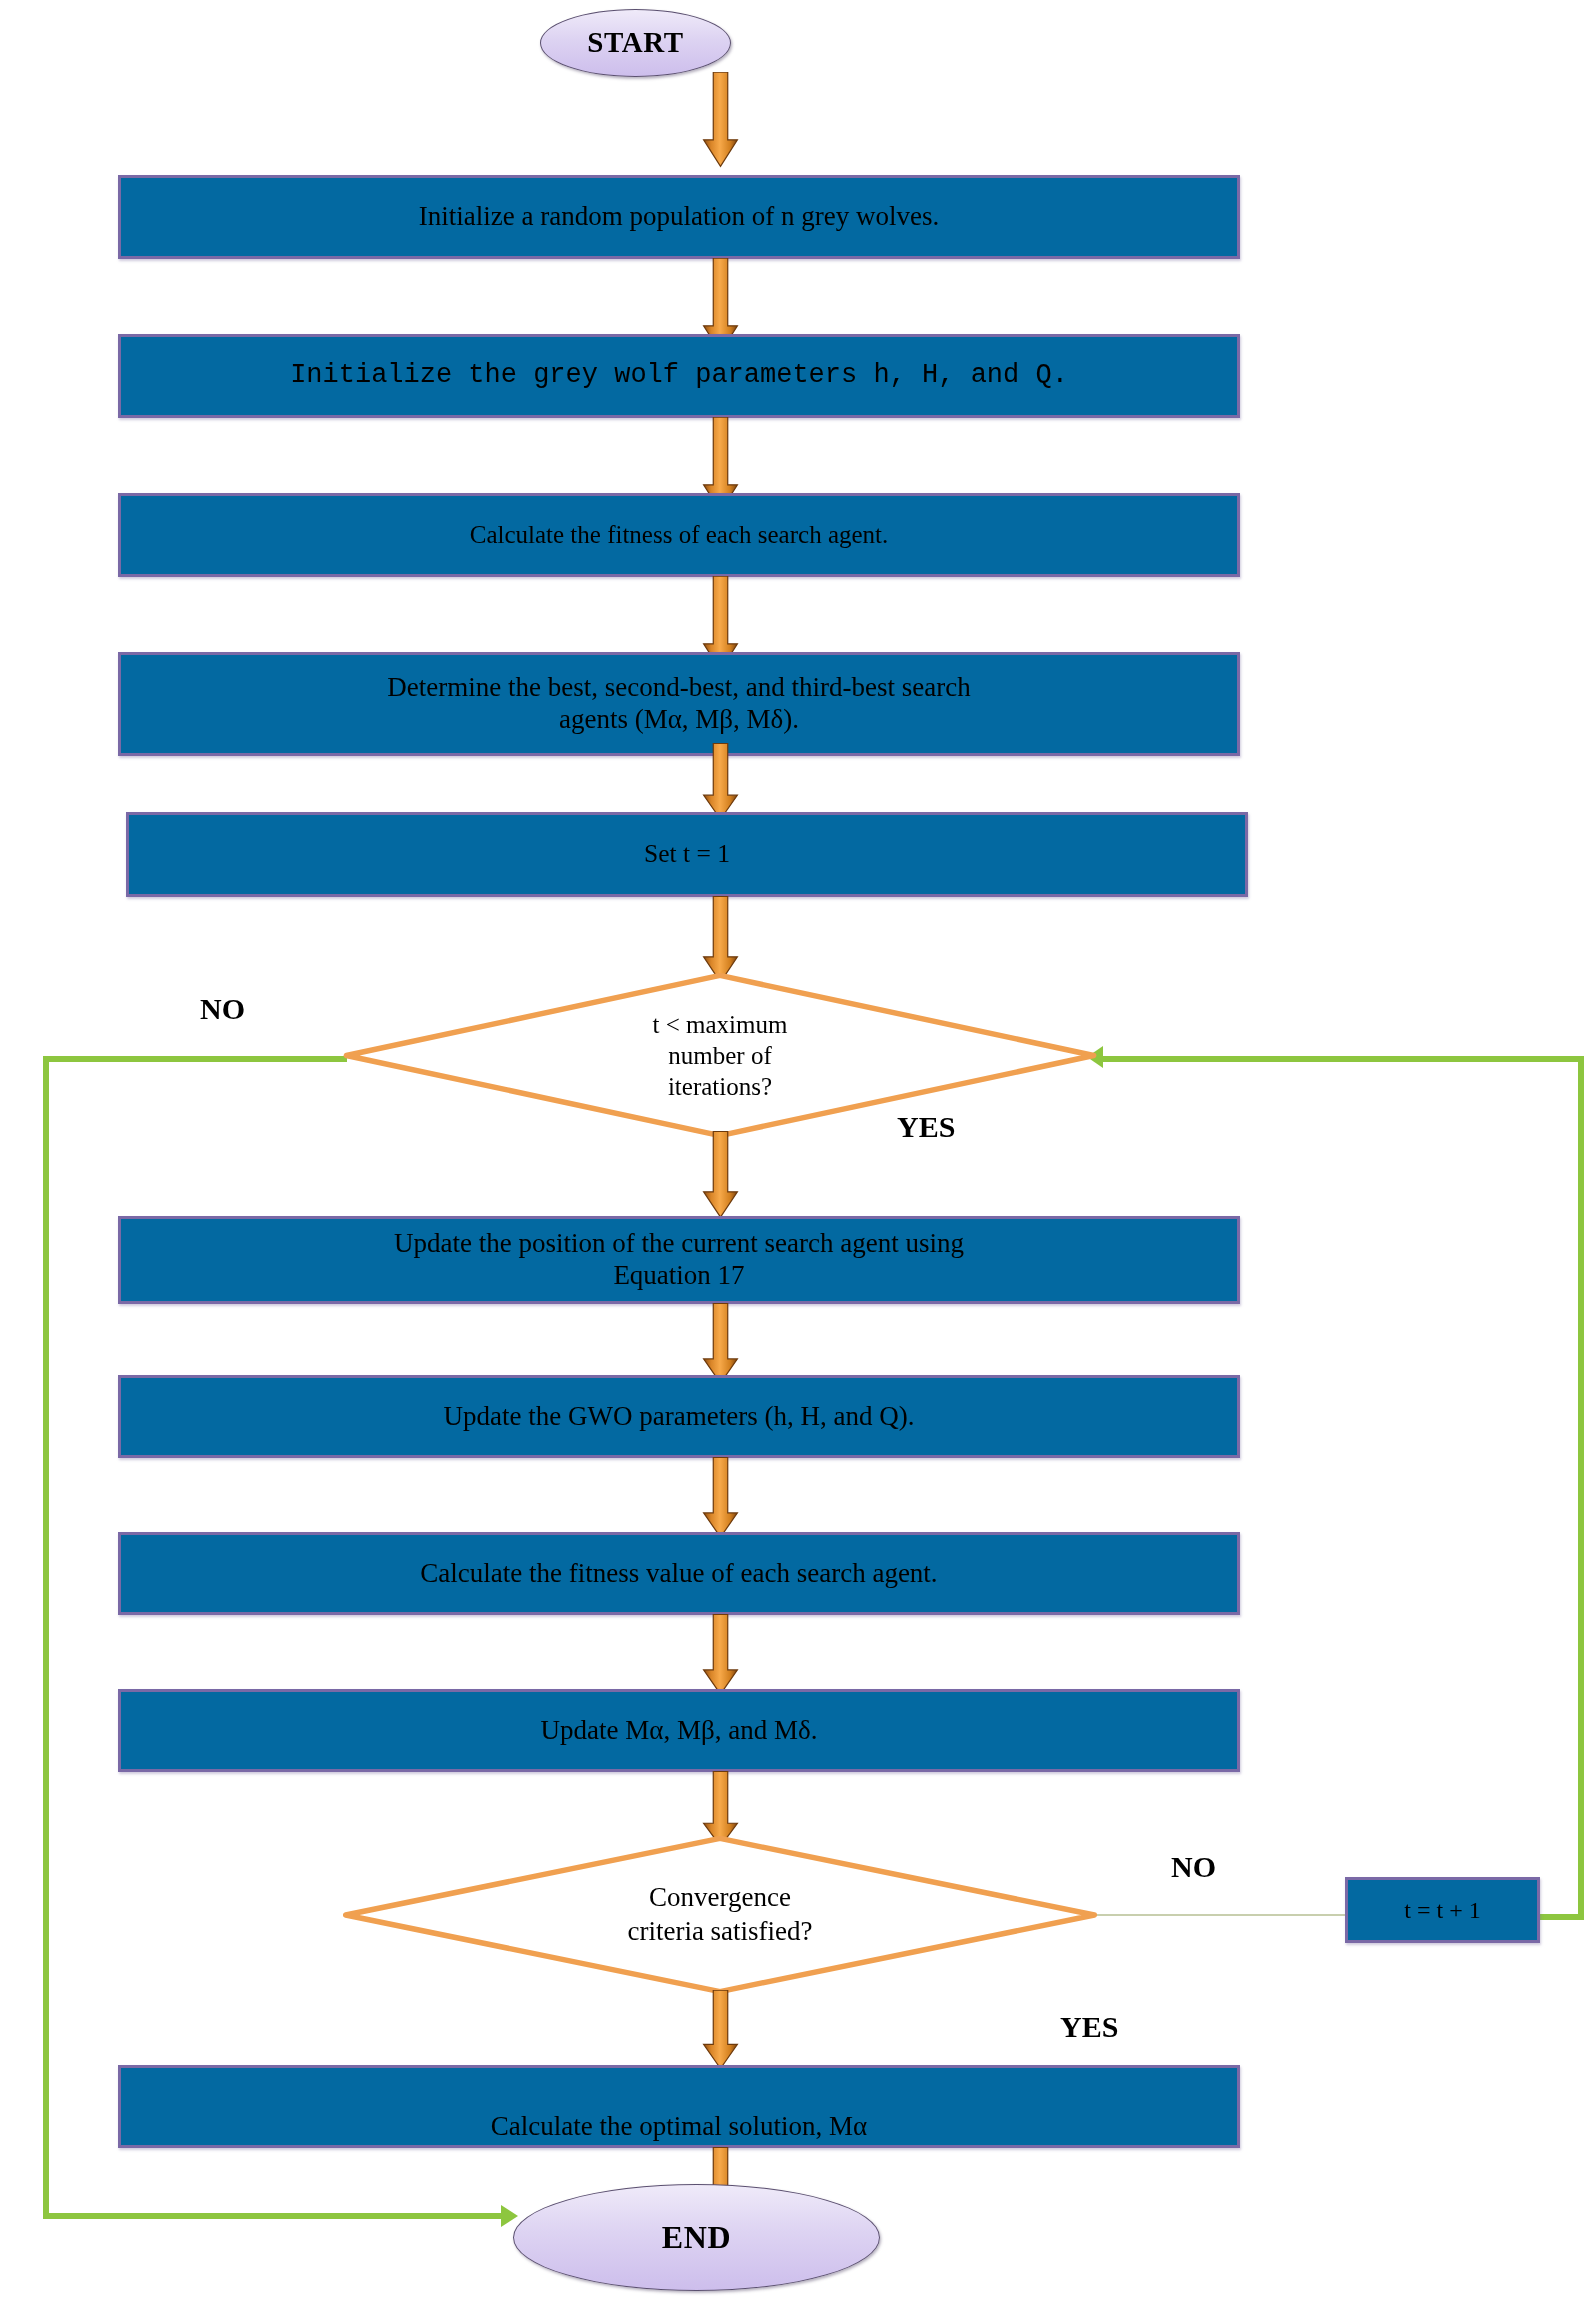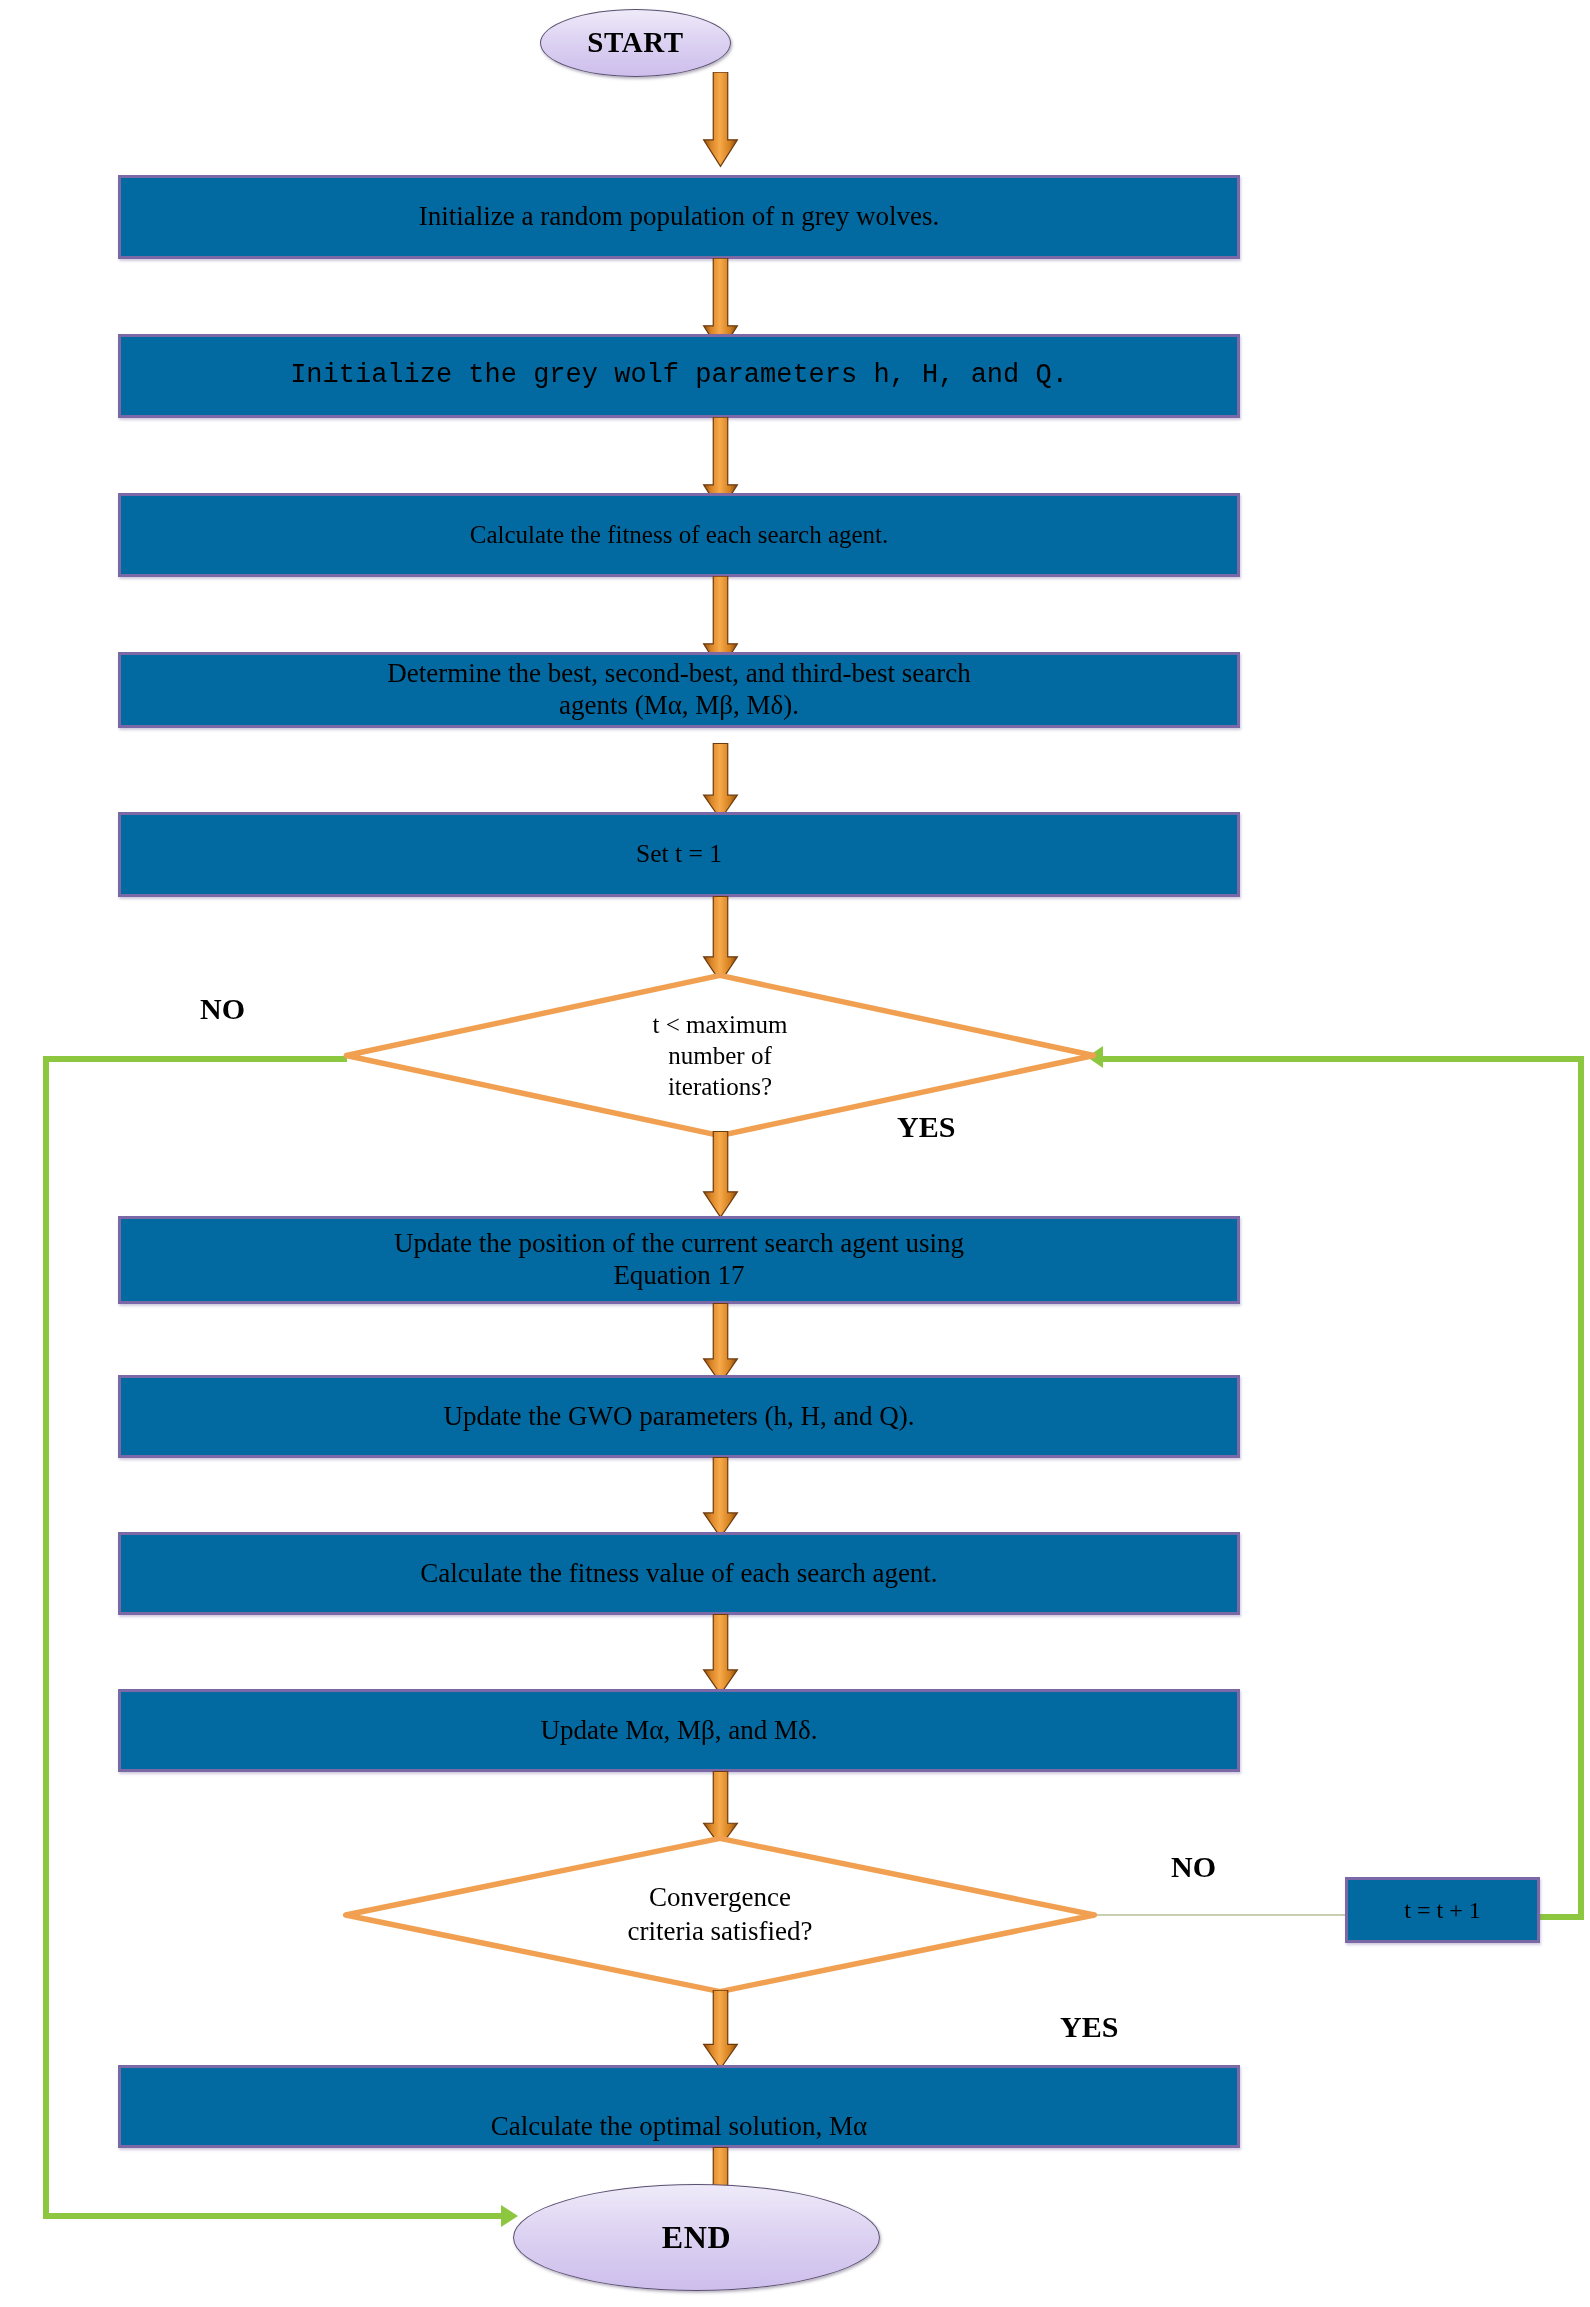--- a/index.html
+++ b/index.html
@@ -116,32 +116,32 @@
   <div class="box" style="left:91px;top:493px;width:1122px;height:84px;font-size:25px;">
     <span>Calculate the fitness of each search agent.</span>
   </div>
 
   <div class="arrow" style="left:673px;top:576px;">
     <svg width="41" height="97" viewBox="0 0 68 160">
       <polygon points="22,0 46,0 46,112 62,112 34,156 6,112 22,112" fill="url(#ag1)" stroke="#6d3a0c" stroke-width="2"></polygon>
     </svg>
   </div>
 
-  <div class="box" style="left:91px;top:652px;width:1122px;height:76px;font-size:27px;flex-direction:column;text-align:center;">
+  <div class="box" style="left:91px;top:652px;width:1122px;height:104px;font-size:27px;flex-direction:column;text-align:center;">
     <span>Determine the best, second-best, and third-best search</span>
     <span>agents (Mα, Mβ, Mδ).</span>
   </div>
 
   <div class="arrow" style="left:673px;top:743px;">
     <svg width="41" height="79" viewBox="0 0 68 130">
       <polygon points="22,0 46,0 46,86 62,86 34,126 6,86 22,86" fill="url(#ag1)" stroke="#6d3a0c" stroke-width="2"></polygon>
     </svg>
   </div>
 
-  <div class="box" style="left:91px;top:812px;width:1122px;height:85px;font-size:25.5px;">
+  <div class="box" style="left:99px;top:812px;width:1122px;height:85px;font-size:25.5px;">
     <span>Set t = 1</span>
   </div>
 
   <div class="arrow" style="left:673px;top:896px;">
     <svg width="41" height="89" viewBox="0 0 68 146">
       <polygon points="22,0 46,0 46,100 62,100 34,142 6,100 22,100" fill="url(#ag1)" stroke="#6d3a0c" stroke-width="2"></polygon>
     </svg>
   </div>
 
   <div class="conn h" style="left:1070px;top:1056px;width:486px;"></div>

